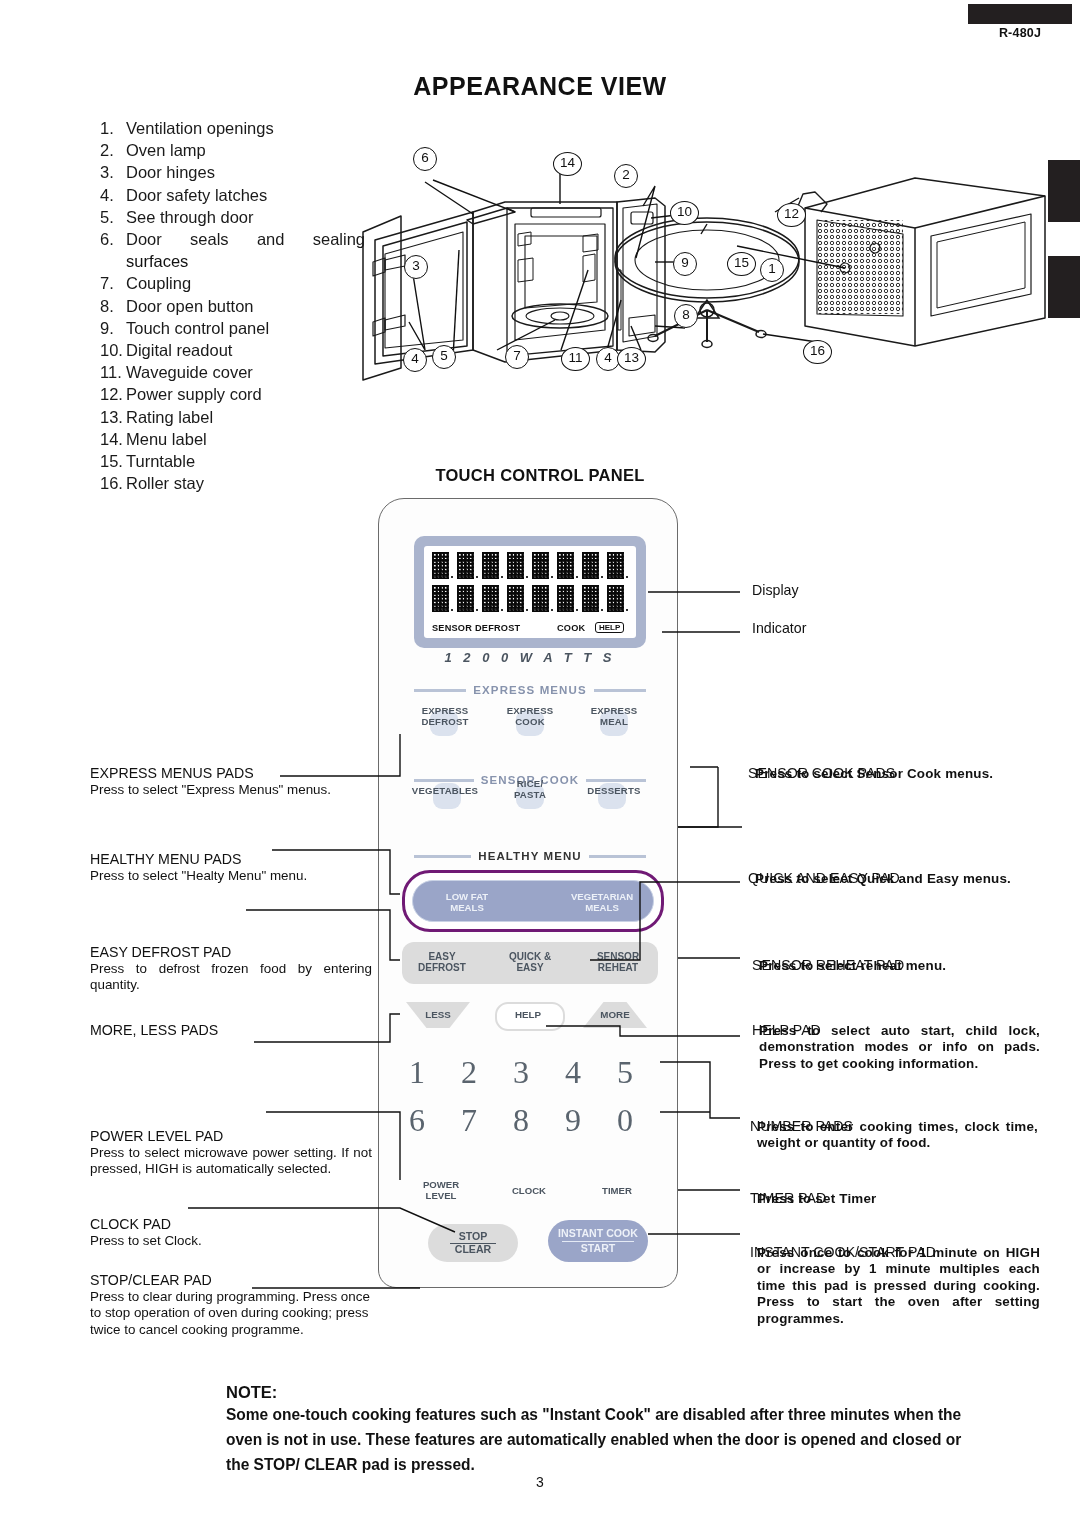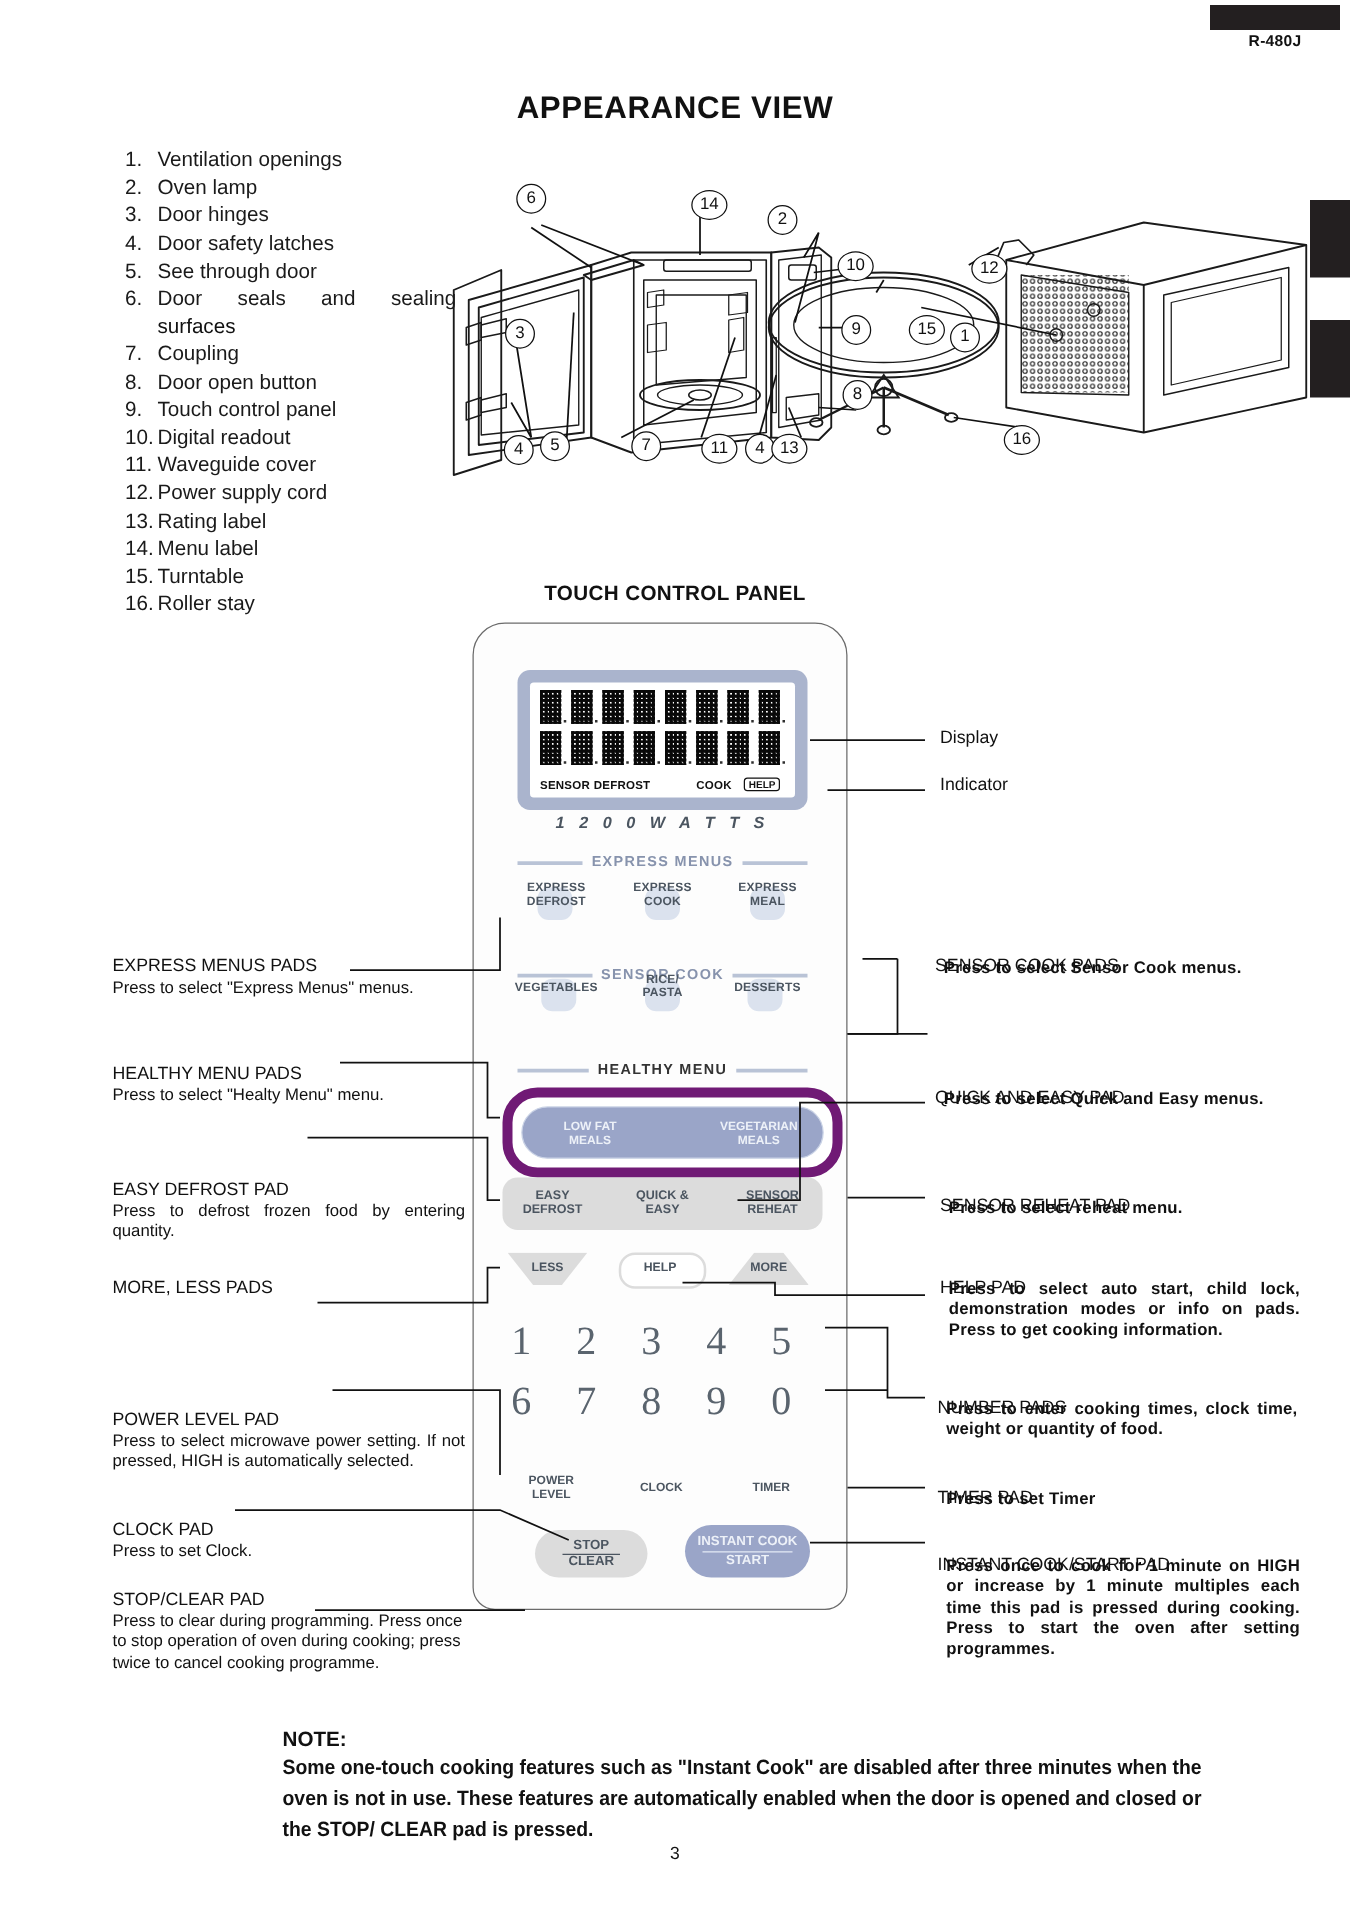--- a/index.html
+++ b/index.html
@@ -101,21 +101,21 @@
     position:absolute; text-align:center; font-size:9.6px; line-height:10.6px;
     font-weight:bold; color:#4b5560; letter-spacing:.2px;
   }
   .pad-dot {
     position:absolute; width:28px; height:26px; border-radius:9px; background:#dbe2ee;
   }
 
   
   #hm-outer {
     position:absolute; left:24px; top:372px; width:256px; height:56px;
-    border:8px solid #701a75; border-radius:28px; background:#ffffff;
+    border:3px solid #701a75; border-radius:28px; background:#ffffff;
   }
   #hm-inner {
     position:absolute; left:7px; top:7px; right:7px; bottom:7px;
     background:#9aa5c8; border-radius:21px;
     border:1.5px solid #c9d2e5;
   }
   .hm-lbl { position:absolute; font-size:9.6px; line-height:10.6px; font-weight:bold;
             color:#edf1f8; text-align:center; }
 
   

